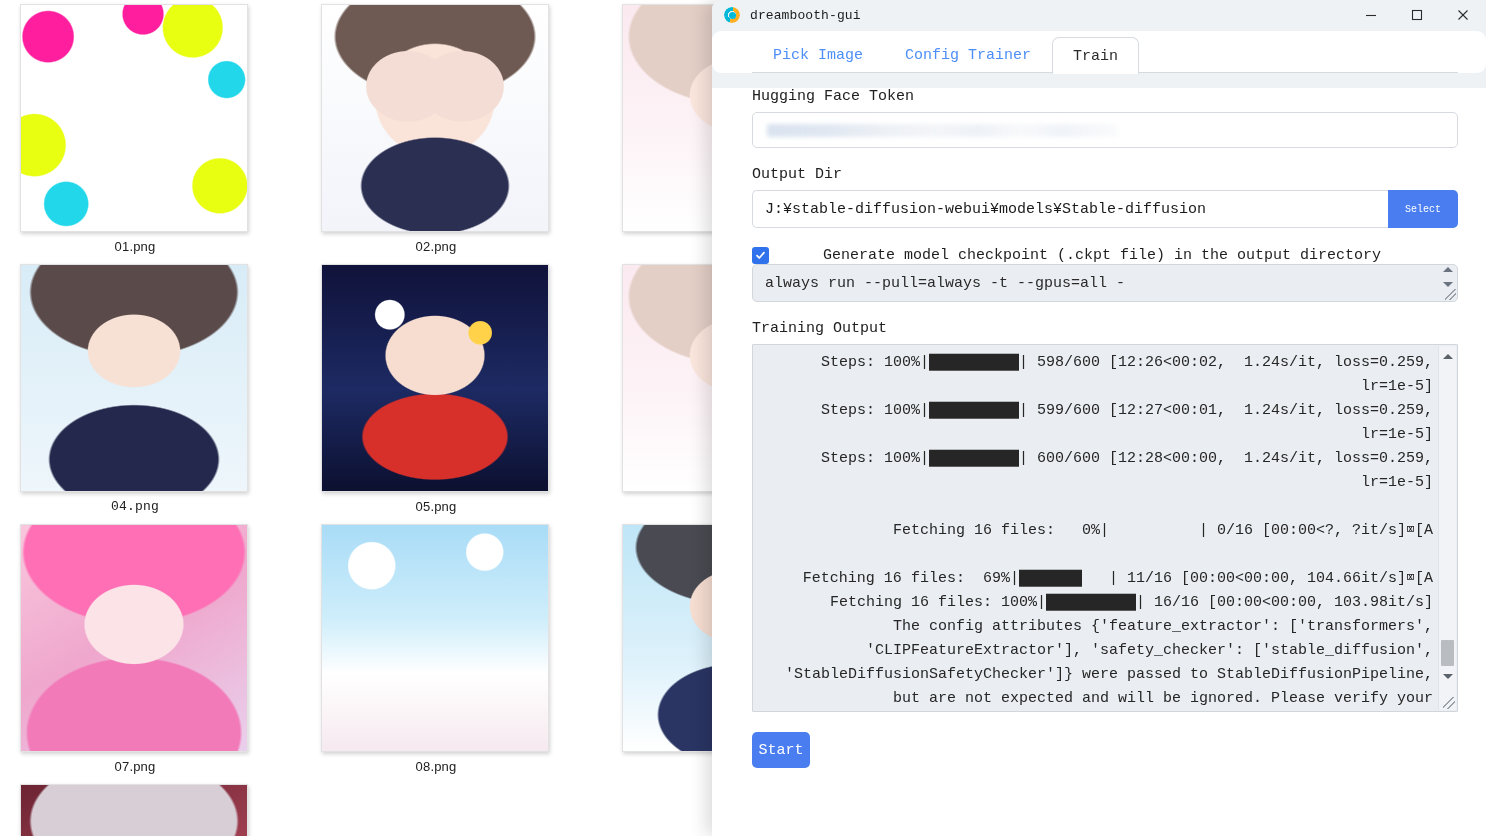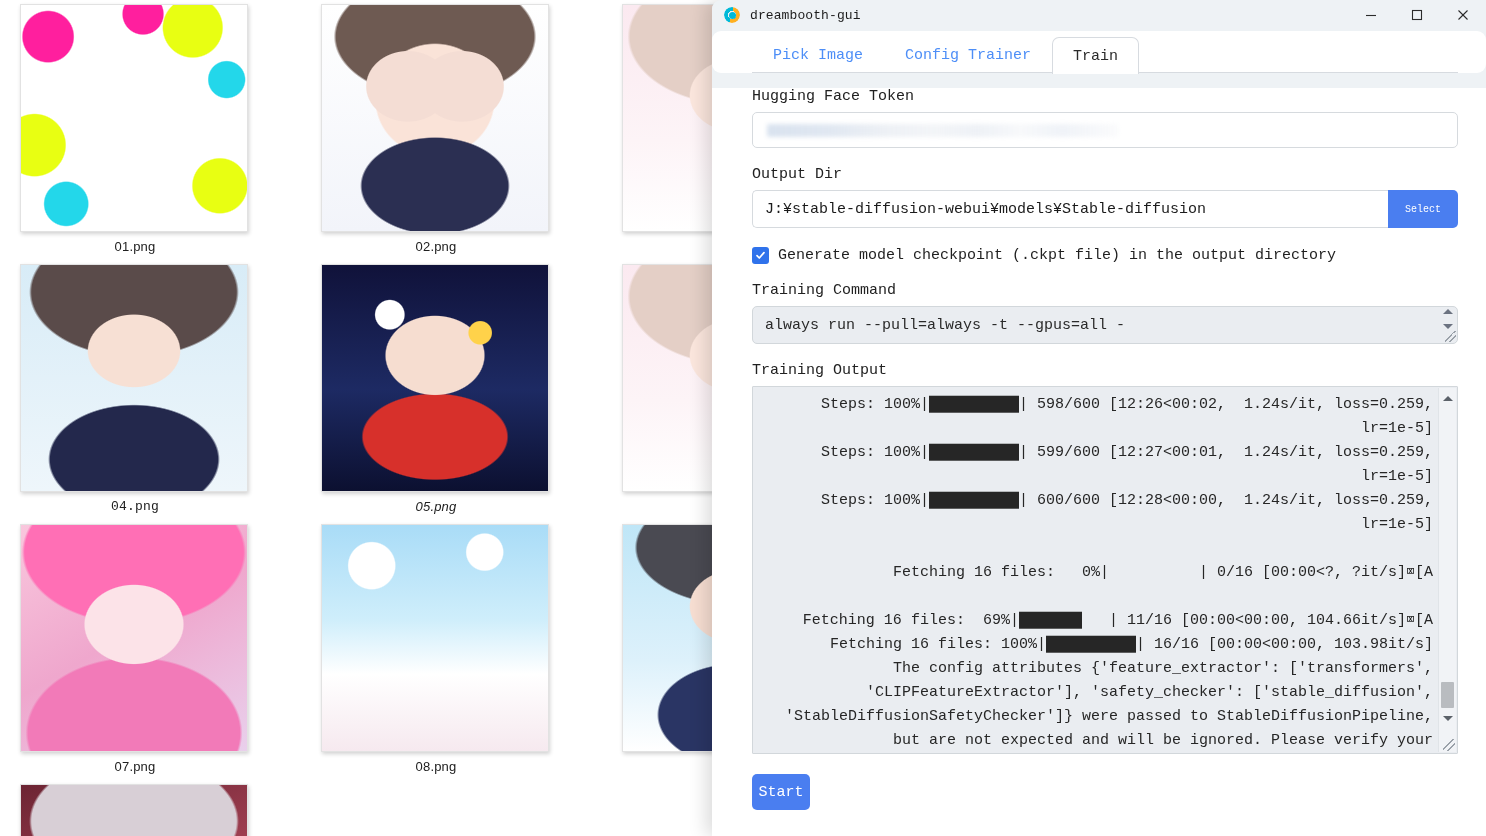--- a/index.html
+++ b/index.html
@@ -309,20 +309,21 @@
     justify-content: center;
     border-top-right-radius: 5px;
     border-bottom-right-radius: 5px;
     box-sizing: border-box;
   }
 
   .check-row {
     display: flex;
     align-items: center;
     margin-top: 19px;
+    gap: 45px;
   }
   .checkbox {
     width: 17px; height: 17px;
     border-radius: 3px;
     background: #2f72eb;
     display: flex; align-items: center; justify-content: center;
     flex: none;
     margin-right: 9px;
   }
   .checkbox svg { display: block; }
@@ -461,21 +462,21 @@
       </div>
     </div>
 
     <div class="gal-row" style="top:264px;">
       <div class="gal-cell" style="left:20px;font-family:Liberation Mono, monospace;">
         <div class="thumb">
             <div class="art art-school"></div>
           </div>
         <div class="gal-label">04.png</div>
       </div>
-      <div class="gal-cell" style="left:321px;font-style:italic;">
+      <div class="gal-cell" style="left:321px;">
         <div class="thumb">
             <div class="art art-winter"></div>
           </div>
         <div class="gal-label">05.png</div>
       </div>
       <div class="gal-cell" style="left:622px;">
         <div class="thumb">
             <div class="art art-soft"></div>
           </div>
         <div class="gal-label">06.png</div>
@@ -564,21 +565,20 @@
 
       <div class="check-row">
         <div class="checkbox">
           <svg width="11" height="11" viewBox="0 0 11 11">
               <path d="M2 5.6 L4.3 8 L9 2.6" fill="none" stroke="#ffffff" stroke-width="1.7" stroke-linecap="round" stroke-linejoin="round"></path>
             </svg>
         </div>
         <div class="check-label">Generate model checkpoint (.ckpt file) in the output directory</div>
       </div>
 
-      <div class="field-label">Training Command</div>
       <div class="cmd-box">
         <span>always run --pull=always -t --gpus=all -</span>
         <div class="spinbox">
           <div class="spin-arrow spin-up"></div>
           <div class="spin-arrow spin-dn"></div>
         </div>
         <div class="grip"></div>
       </div>
 
       <div class="field-label">Training Output</div>

